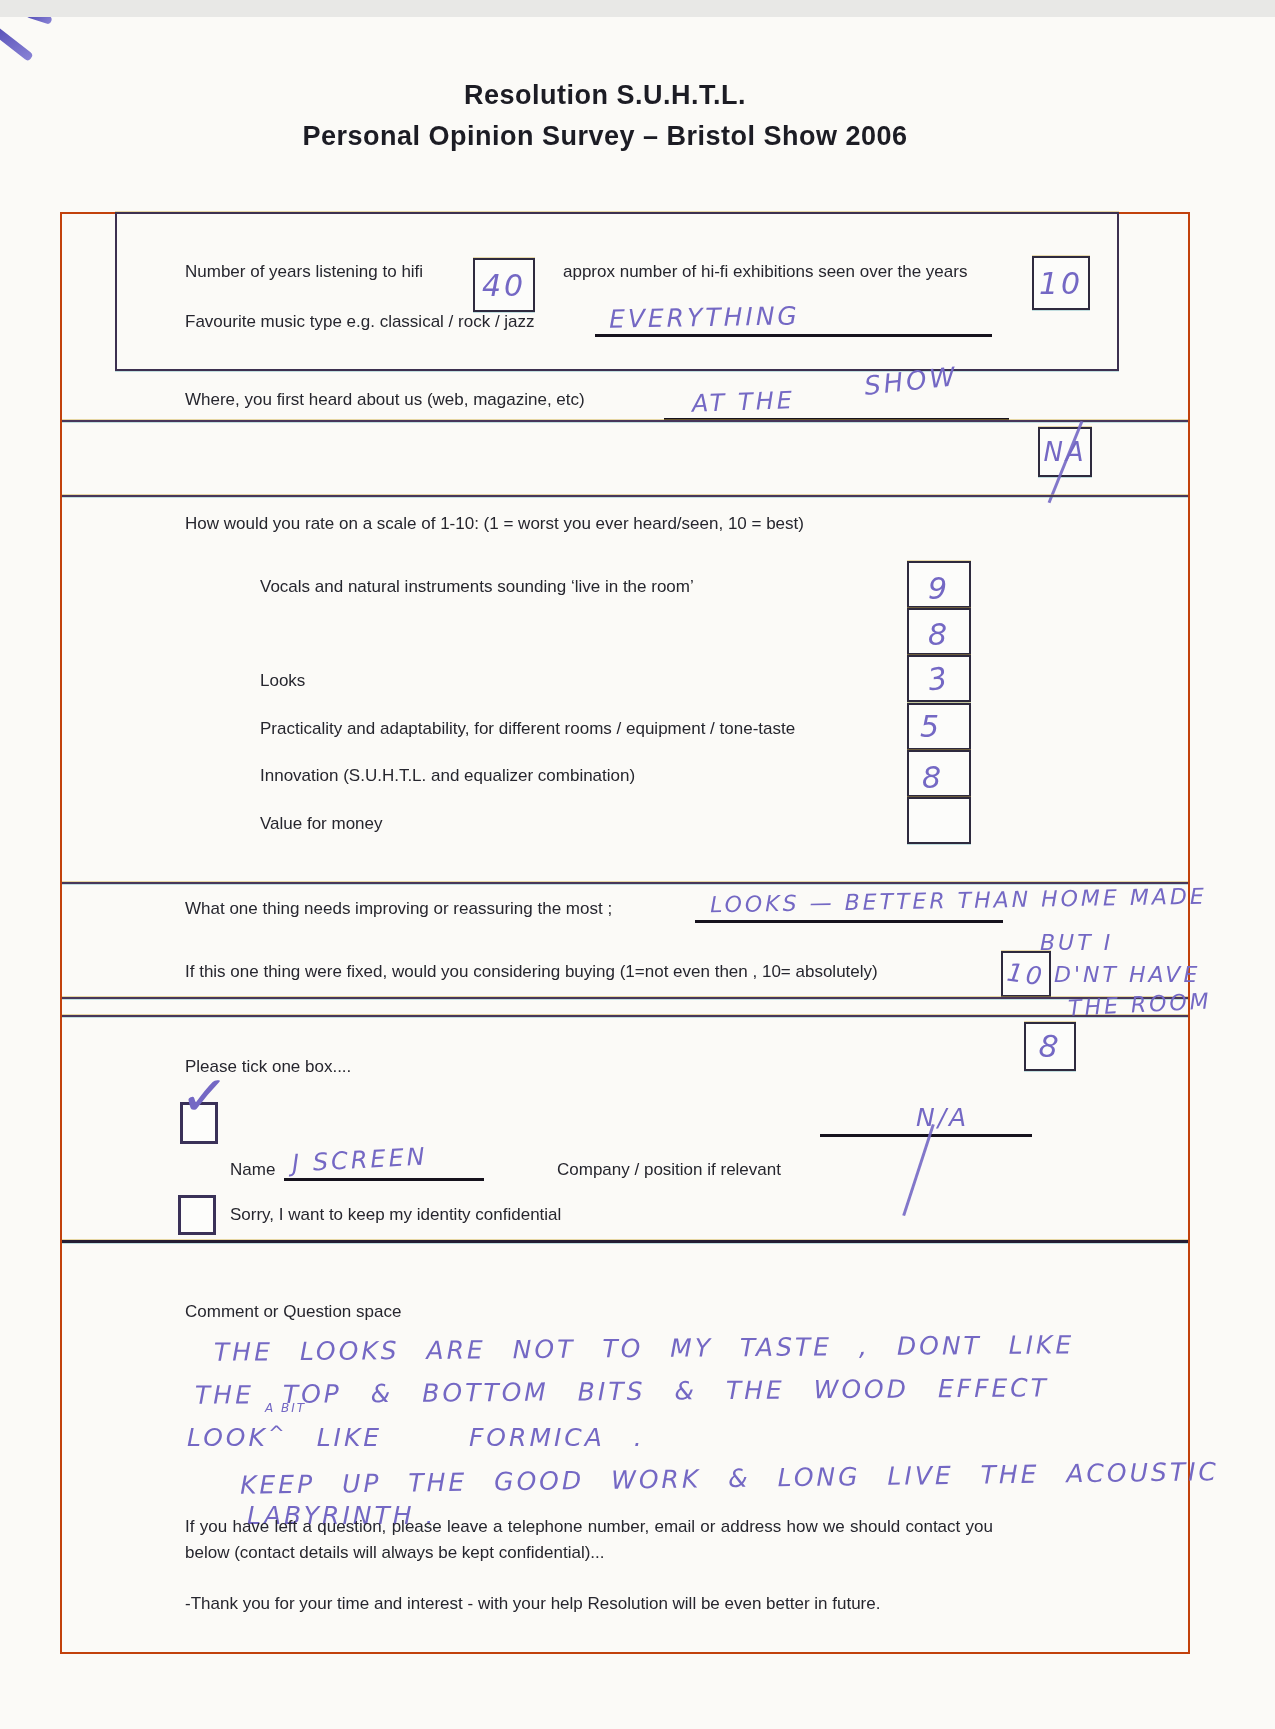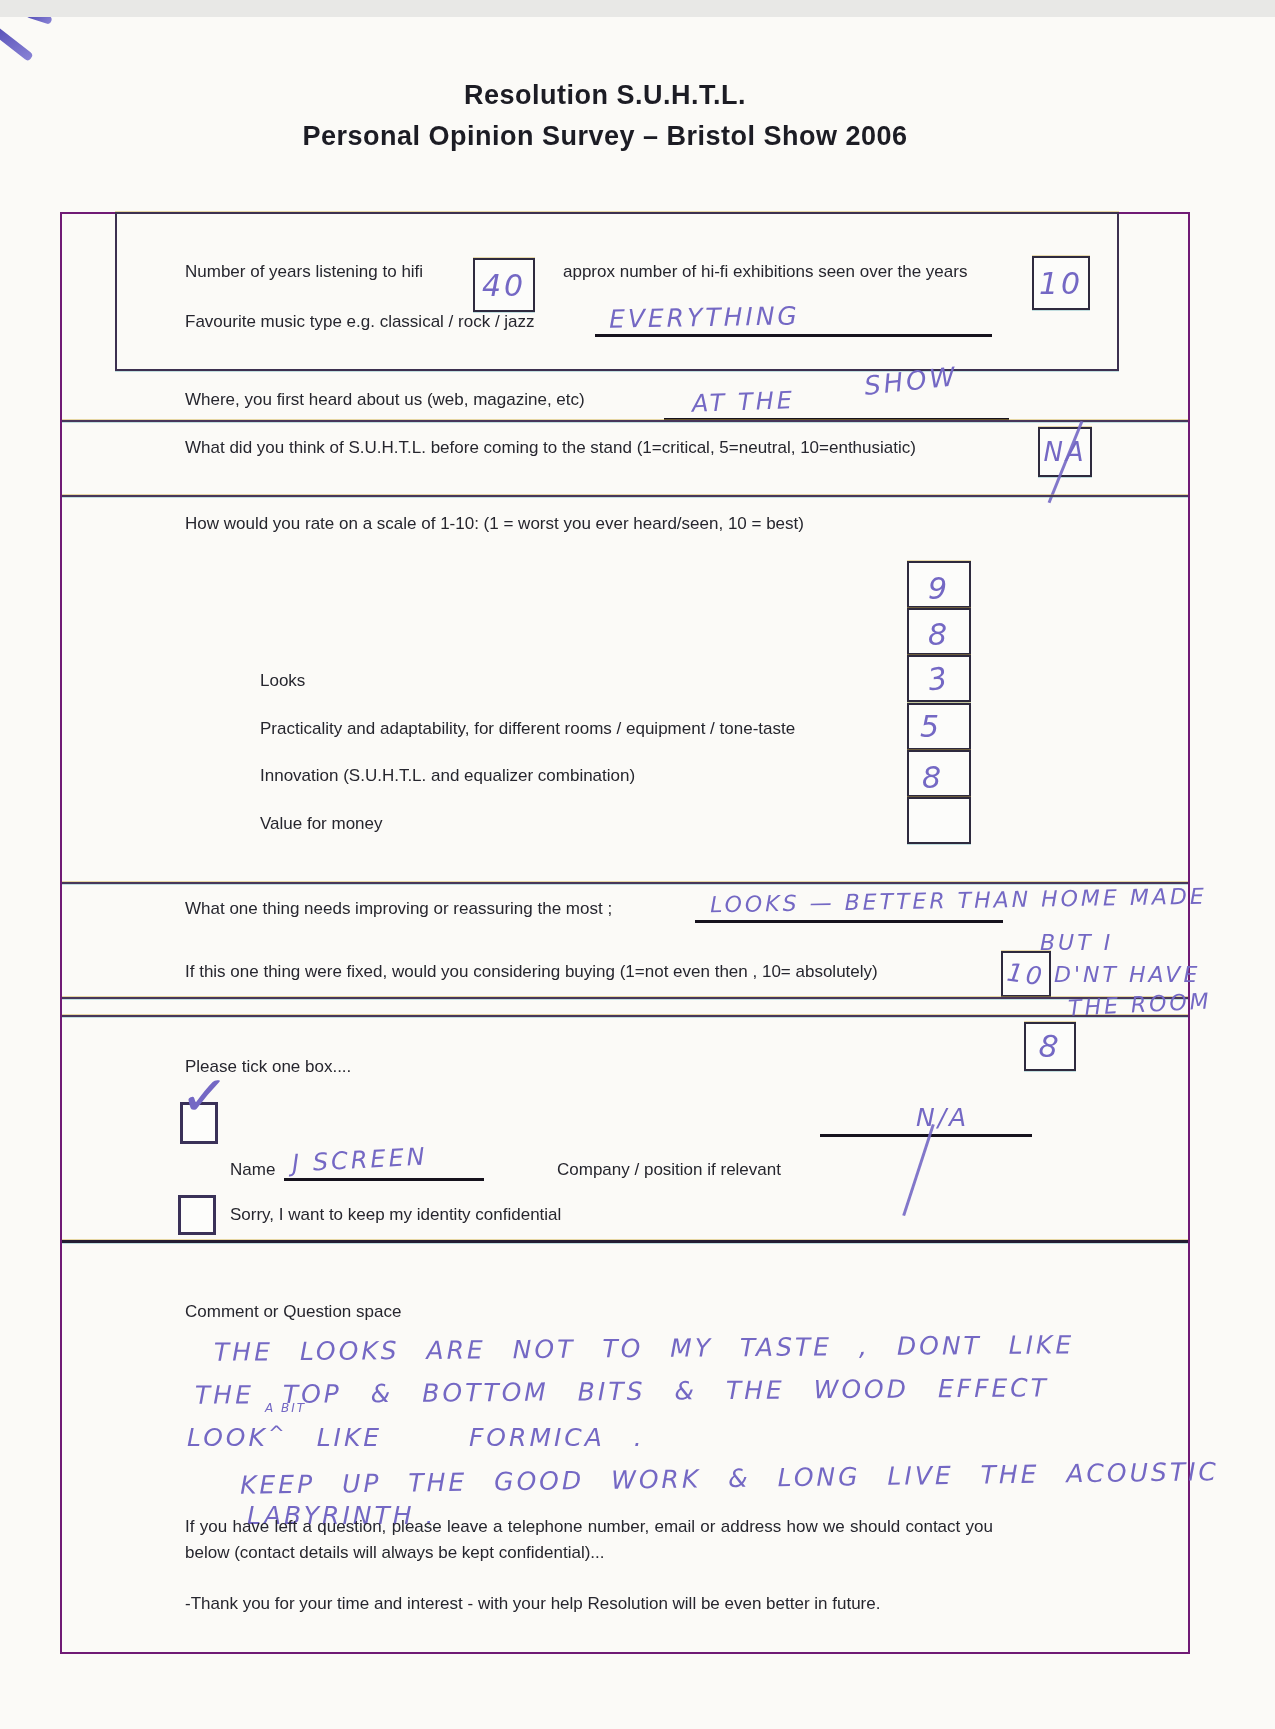--- a/index.html
+++ b/index.html
@@ -7,21 +7,21 @@
     position:relative;width:1275px;height:1729px;margin:17px auto;
     background:#fbfaf7;overflow:hidden;
     font-family:"Liberation Sans",sans-serif;color:#26262e;
   }
   .abs{position:absolute;}
   
   .title{left:40px;top:58px;width:1130px;text-align:center;
     font-weight:bold;font-size:27px;line-height:41px;color:#1c1c24;letter-spacing:.5px;}
   
   .form{left:60px;top:195px;width:1126px;height:1438px;
-    border:2px solid #701a75;background:transparent;}
+    border:2px solid #c2410c;background:transparent;}
   .panel{border:2px solid #3c3050;box-shadow:0 -1px 0 rgba(205,170,60,.45),0 1px 0 rgba(60,160,170,.3);}
   .divider{left:0;width:100%;height:0;border-top:2px solid #47365a;
     box-shadow:0 -1px 0 rgba(205,170,60,.45),0 1px 0 rgba(60,160,170,.3);}
   .divider.thick{border-top:3px solid #241d33;}
   
   .pr{font-size:17px;line-height:23px;white-space:nowrap;}
   
   .ansbox{border:2px solid #2e2a3e;background:rgba(255,255,255,.4);
     box-shadow:0 -1px 0 rgba(205,170,60,.4),0 1px 0 rgba(60,160,170,.3);
     display:flex;align-items:center;justify-content:center;}
@@ -64,29 +64,29 @@
       </div>
     </div>
 
     <span class="abs pr" style="left:123px;top:174px;">Where, you first heard about us (web, magazine, etc)</span>
     <div class="abs field" style="left:602px;top:158px;width:345px;height:46px;">
       <span class="abs hw" style="left:28px;bottom:2px;font-size:24px;transform:rotate(-2deg);">AT THE</span>
       <span class="abs hw" style="left:200px;bottom:22px;font-size:26px;transform:rotate(-6deg);">SHOW</span>
     </div>
     <div class="abs divider" style="top:206px;"></div>
 
-    <span class="abs pr" style="left:123px;top:222px;">What did you think of S.U.H.T.L. before coming to the stand (1=critical, 5=neutral, 10=enthusiatic)</span>
     <div class="abs ansbox" style="left:976px;top:213px;width:50px;height:46px;">
       <span class="hw" style="font-size:26px;">NA</span>
     </div>
     <div class="abs stroke" style="left:1002px;top:204px;width:3px;height:88px;transform:rotate(22deg);"></div>
     <div class="abs divider" style="top:281px;"></div>
 
     <span class="abs pr" style="left:123px;top:298px;">How would you rate on a scale of 1-10: (1 = worst you ever heard/seen, 10 = best)</span>
 
+    <span class="abs pr" style="left:198px;top:361px;">Vocals and natural instruments sounding ‘live in the room’</span>
     <div class="abs ansbox" style="left:845px;top:347px;width:60px;height:43px;">
       <span class="hw big" style="transform:translateY(4px);">9</span>
     </div>
 
     <div class="abs ansbox" style="left:845px;top:394px;width:60px;height:43px;">
       <span class="hw big" style="transform:translateY(3px);">8</span>
     </div>
 
     <span class="abs pr" style="left:198px;top:455px;">Looks</span>
     <div class="abs ansbox" style="left:845px;top:441px;width:60px;height:43px;">

